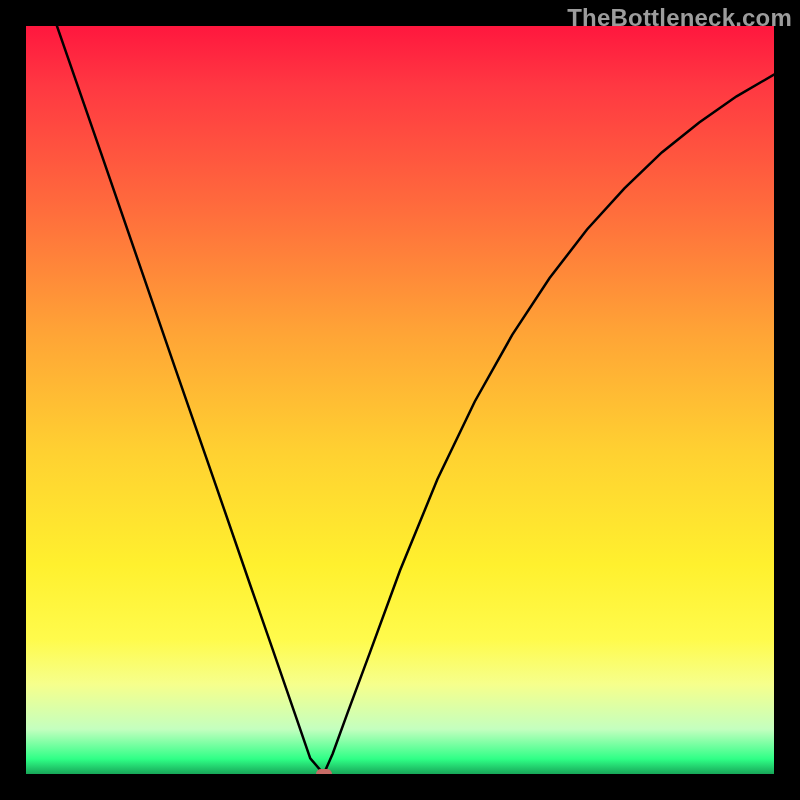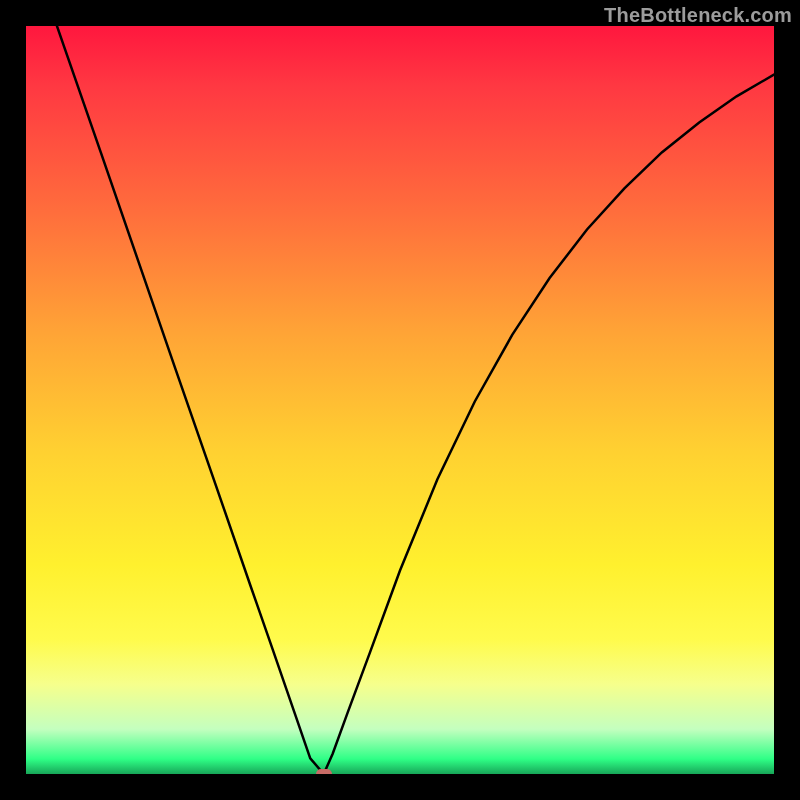--- a/index.html
+++ b/index.html
@@ -53,21 +53,21 @@
     width: 16px;
     height: 10px;
     border-radius: 5px;
     transform: translate(-50%, -50%);
   }
   .watermark {
     position: absolute;
     top: 4px;
     right: 8px;
     font-family: Arial, Helvetica, sans-serif;
-    font-size: 20px;
+    font-size: 24px;
     font-weight: 600;
     color: #9c9c9c;
     letter-spacing: 0.2px;
     user-select: none;
   }
 </style>
 </head>
 <body>
 
 <div class="stage">

